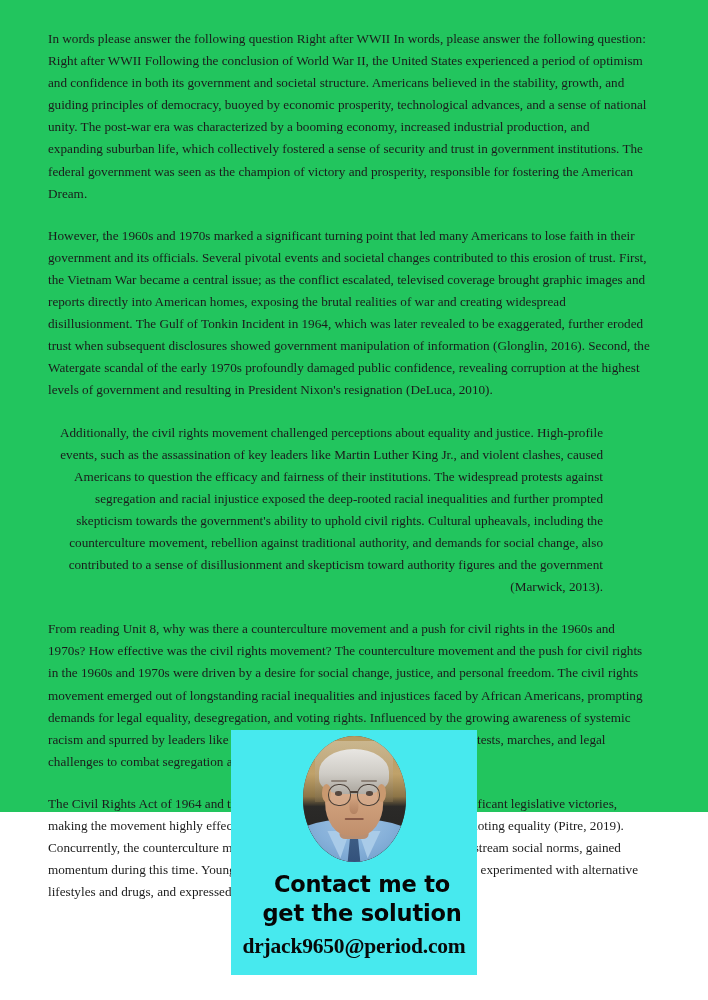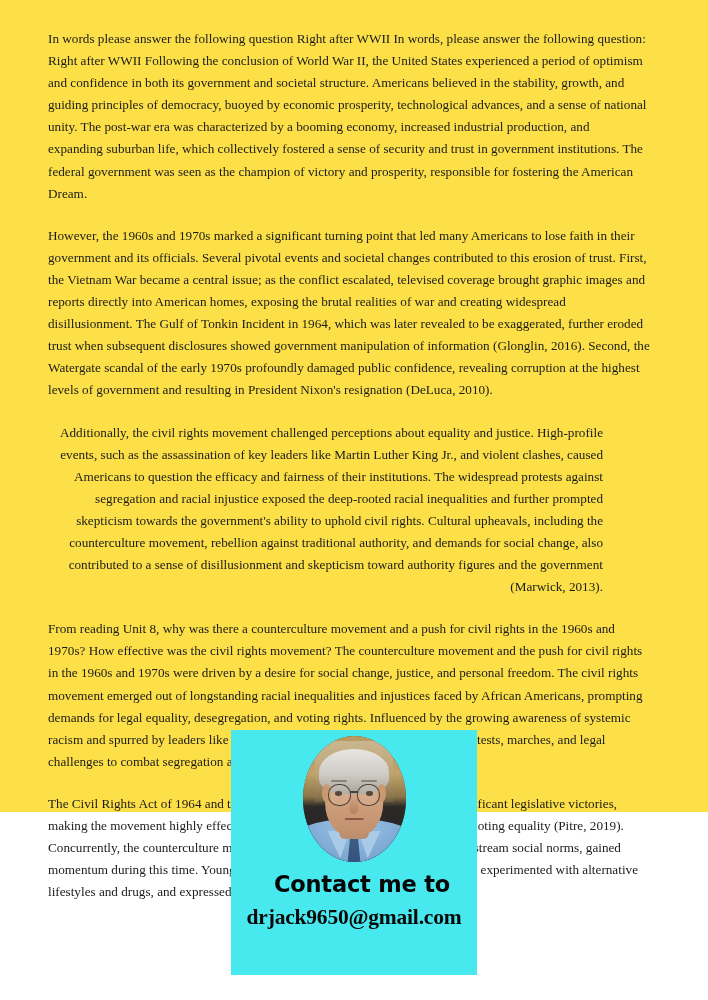--- a/index.html
+++ b/index.html
@@ -13,21 +13,21 @@
     position: relative;
     overflow: hidden;
     font-family: "Liberation Serif", "DejaVu Serif", serif;
   }
 
   #page {
     position: absolute;
     left: 0; top: 0;
     width: 708px;
     height: 812px;
-    background: #fde047;
+    background: #22c55e;
   }
 
   #doc-body {
     position: absolute;
     left: 48px;
     top: 28px;
     width: 604px;
   }
 
   p.para {
@@ -270,16 +270,17 @@
       <div class="ph-eyeL"></div>
       <div class="ph-eyeR"></div>
       <div class="ph-glassL"></div>
       <div class="ph-glassR"></div>
       <div class="ph-bridge"></div>
       <div class="ph-nose"></div>
       <div class="ph-mouth"></div>
     </div>
 
     <div class="contact-line" id="contact-line1">Contact me to</div>
-    <div id="contact-email">drjack9650@gmail.com</div>
+    <div class="contact-line" id="contact-line2">get the solution</div>
+    <div id="contact-email">drjack9650@period.com</div>
   </div>
 
 </div>
 
 </body></html>

